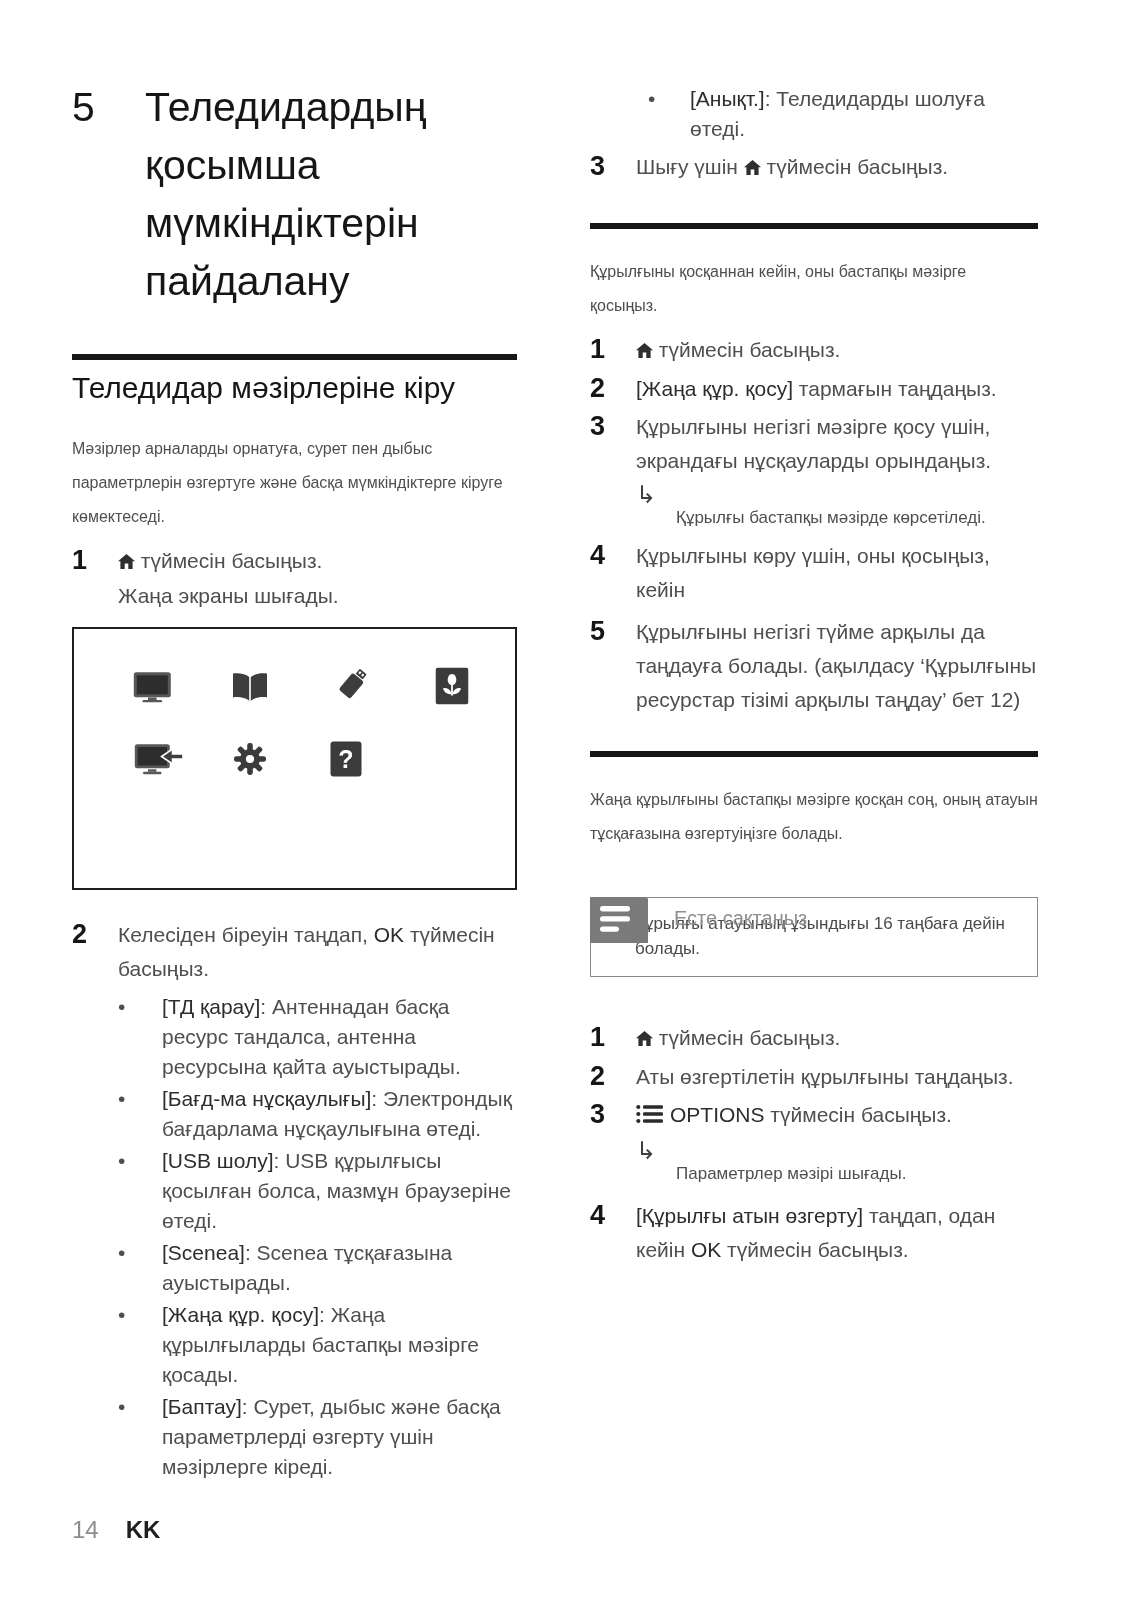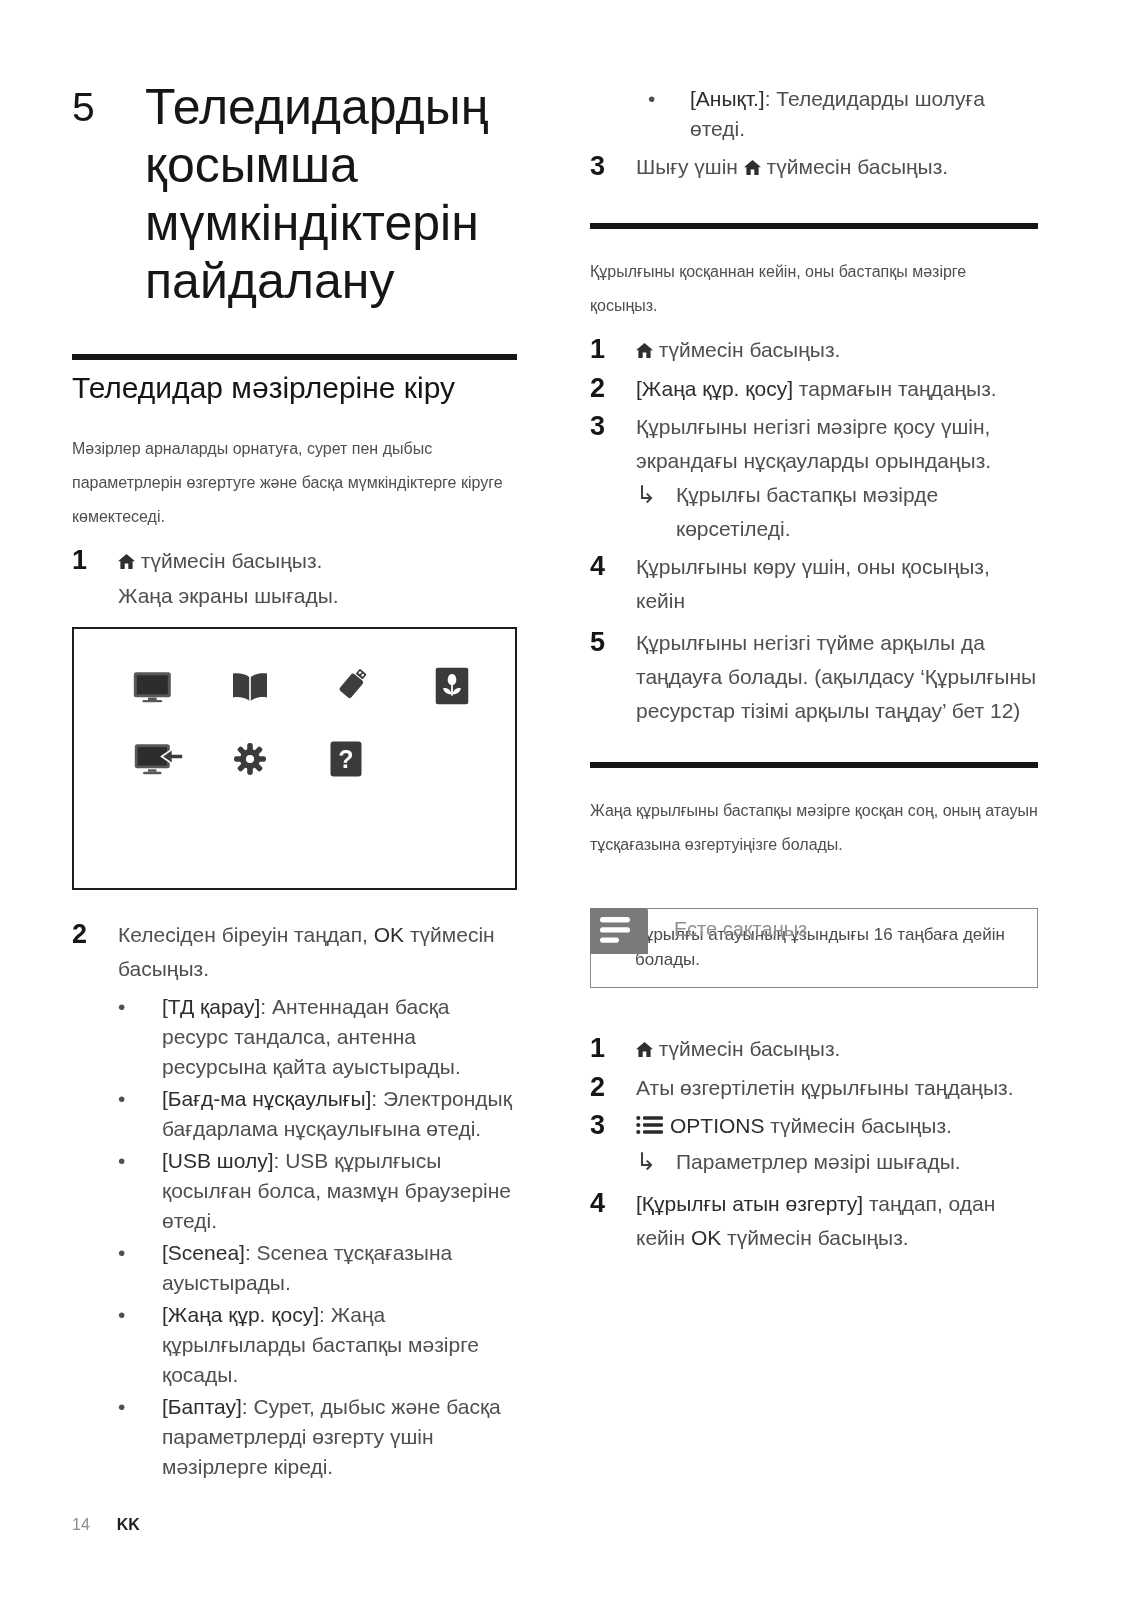--- a/index.html
+++ b/index.html
@@ -8,21 +8,21 @@
     position:relative; width:1132px; height:1601px; background:#ffffff;
     font-family:"Liberation Sans","DejaVu Sans",sans-serif; color:#4f4f4f;
     overflow:hidden;
   }
   .col { position:absolute; top:0; }
   .col-left  { left:72px;  width:445px; }
   .col-right { left:590px; width:448px; }
 
   .chapter { display:flex; margin-top:78px; }
   .ch-num   { width:73px; font-size:41px; line-height:58px; color:#161616; }
-  .ch-title { width:372px; font-size:50px; line-height:58px; font-weight:400; color:#161616; }
+  .ch-title { width:372px; font-size:41px; line-height:58px; font-weight:400; color:#161616; }
 
   .rule { height:6px; background:#161616; }
   .r1 { margin-top:44px; }
   .sec-title { font-size:30px; line-height:37px; font-weight:400; color:#161616; margin-top:9px; }
 
   .para { font-size:16px; line-height:34px; margin-top:26px; }
 
   .step { display:flex; margin-bottom:4px; }
   .step .num { width:46px; flex:none; font-size:27px; line-height:32px; font-weight:700; color:#161616; }
   .step-body { flex:1; font-size:21px; line-height:34px; }
@@ -38,21 +38,21 @@
 
   .bullets { margin-top:6px; }
   .bullet { display:flex; padding-left:46px; margin-bottom:2px; }
   .bullet .dot { width:44px; flex:none; font-size:21px; line-height:30px; color:#4f4f4f; }
   .bullet .btext { flex:1; font-size:21px; line-height:30px; }
   .bullet-deep { padding-left:58px; }
   .bullet-deep .dot { width:42px; }
 
   .result { display:flex; padding-left:46px; margin-top:0; }
   .result .arrow { width:40px; flex:none; font-size:24px; line-height:34px; color:#3f3f3f; }
-  .result .rtext { flex:1; font-size:21px; line-height:34px; }
+  .result .rtext { flex:1; font-size:17px; line-height:34px;margin-top:23px; }
 
   .faded { color:#b3b3b3; }
 
   .mt-steps { margin-top:10px; }
   .gap-top { margin-top:84px; }
   .step3-right { margin-top:6px; }
   .r2 { margin-top:38px; }
   .r3 { margin-top:34px; }
 
   .note { position:relative; margin-top:12px;border-radius:26px; }
@@ -60,21 +60,21 @@
     border-radius:3px 3px 0 0; }
   .note-tab svg { position:absolute; left:10px; top:9px; }
   .note-label { position:absolute; left:84px; top:10px; font-size:20px; color:#8f8f8f; }
   .note-box { margin-top:46px; border:1px solid #8a8a8a; padding:13px 14px 15px 16px; }
   .note-bullet { display:flex; }
   .note-bullet .dot { width:28px; flex:none; font-size:17px; line-height:25px; color:#4a4a4a; }
   .note-bullet .btext { flex:1; font-size:17px; line-height:25px; color:#4a4a4a; }
 
   .rename-steps { margin-top:44px; }
 
-  .footer { position:absolute; left:72px; top:1516px; font-size:16px; }
+  .footer { position:absolute; left:72px; top:1516px; font-size:24px; }
   .footer .pg { color:#8d8d8d; }
   .footer .lang { color:#1f1f1f; font-weight:700; margin-left:27px; }
 </style>
 </head>
 <body>
 
 <div class="page">
 
   <div class="col col-left">
 

